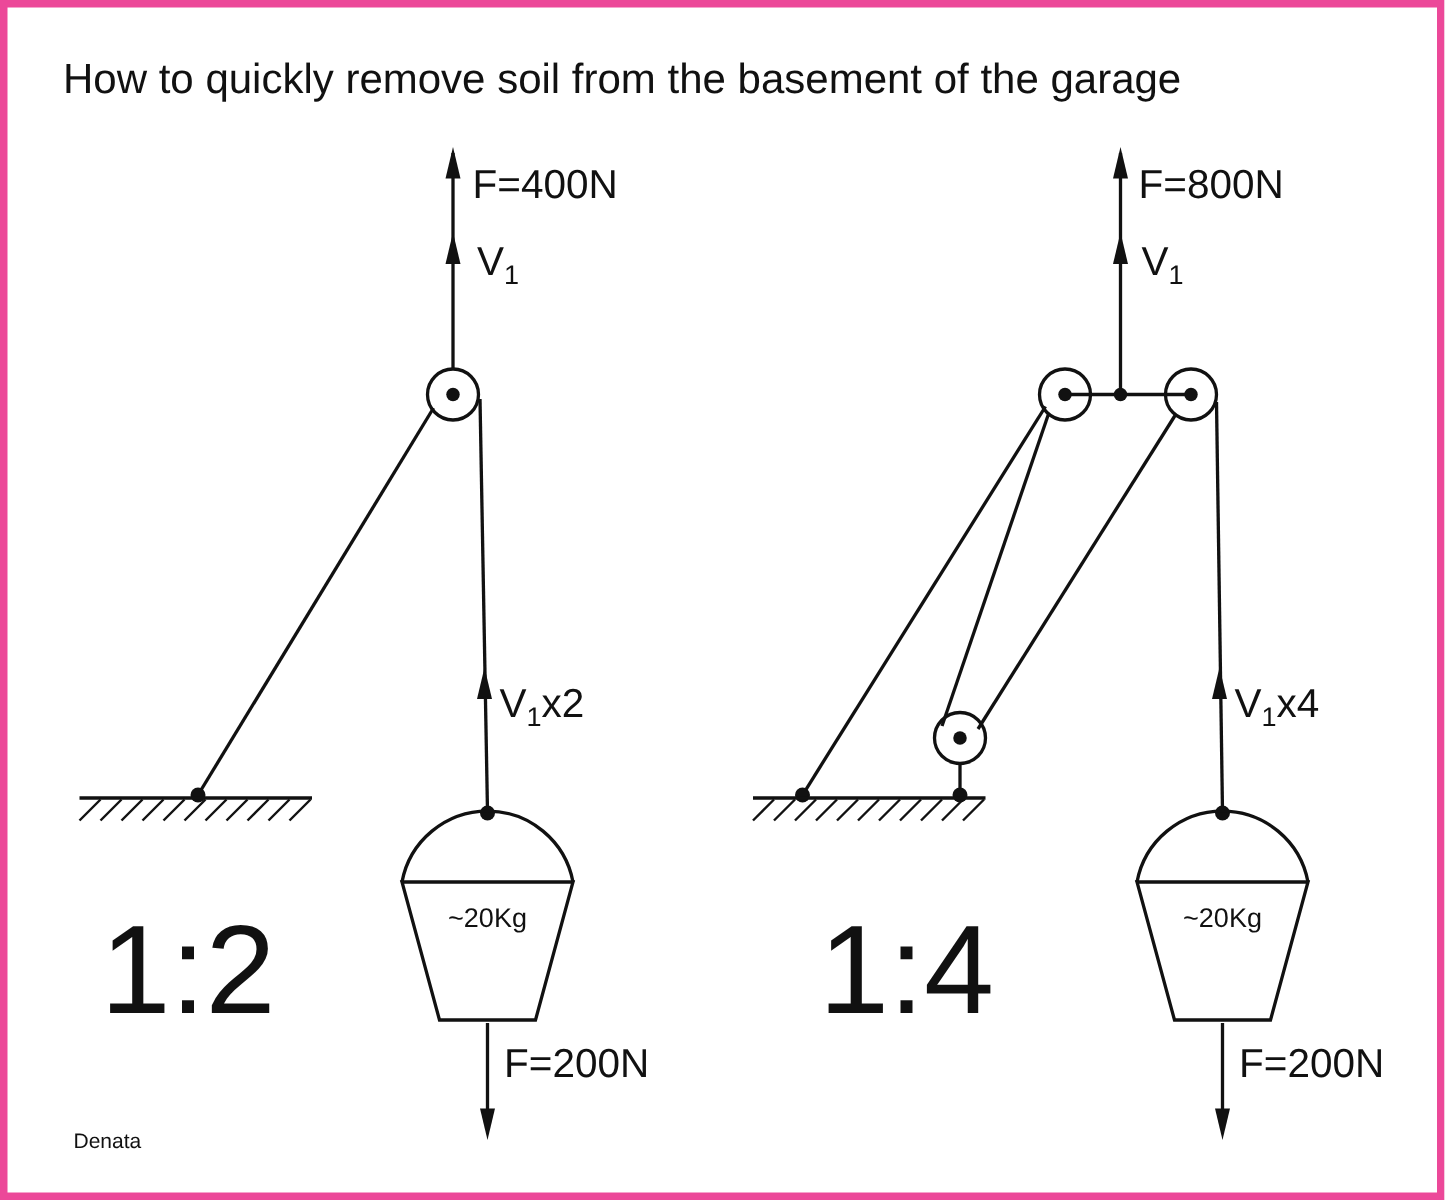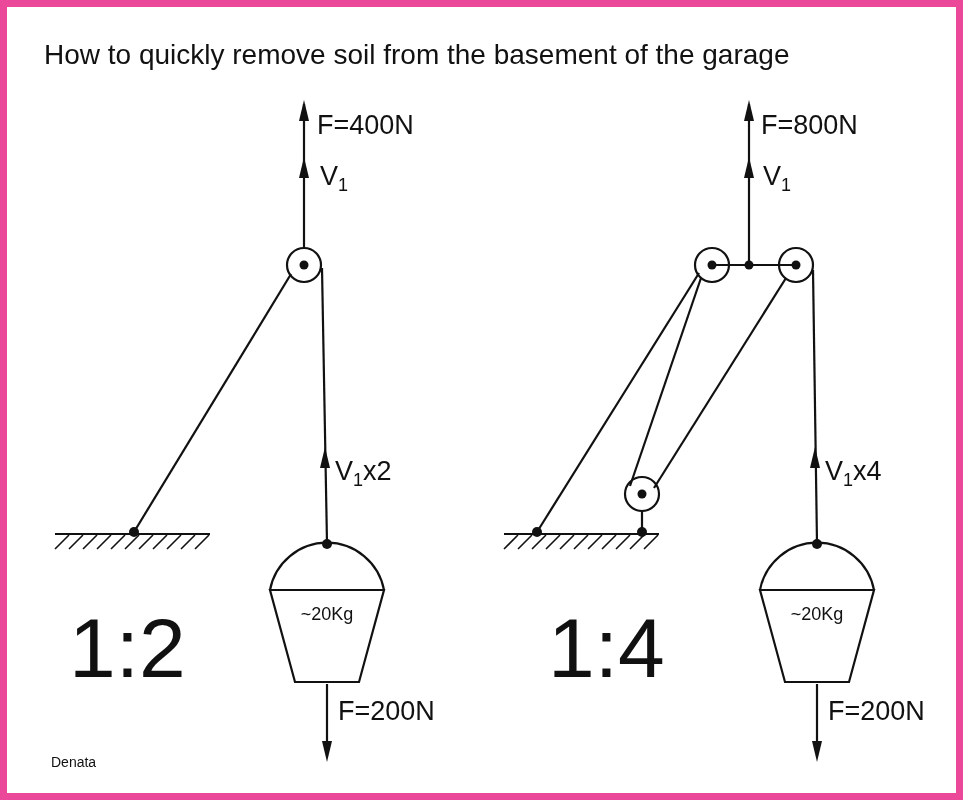--- a/index.html
+++ b/index.html
@@ -1,19 +1,19 @@
 <!DOCTYPE html>
 <html><head>
 <meta charset="utf-8">
 <style>
   html, body { margin: 0; padding: 0; background: #f2f2f2; }
   .canvas {
     width: 963px; height: 800px;
     background: #ffffff;
-    border: 7px solid #ec4899;
+    border: 5px solid #ec4899;
     box-sizing: border-box;
     position: relative;
     overflow: hidden;
   }
   svg { display: block; }
   text {
     font-family: "Liberation Sans", sans-serif;
     fill: #111111;
   }
   .title-text { font-size: 28px; }

